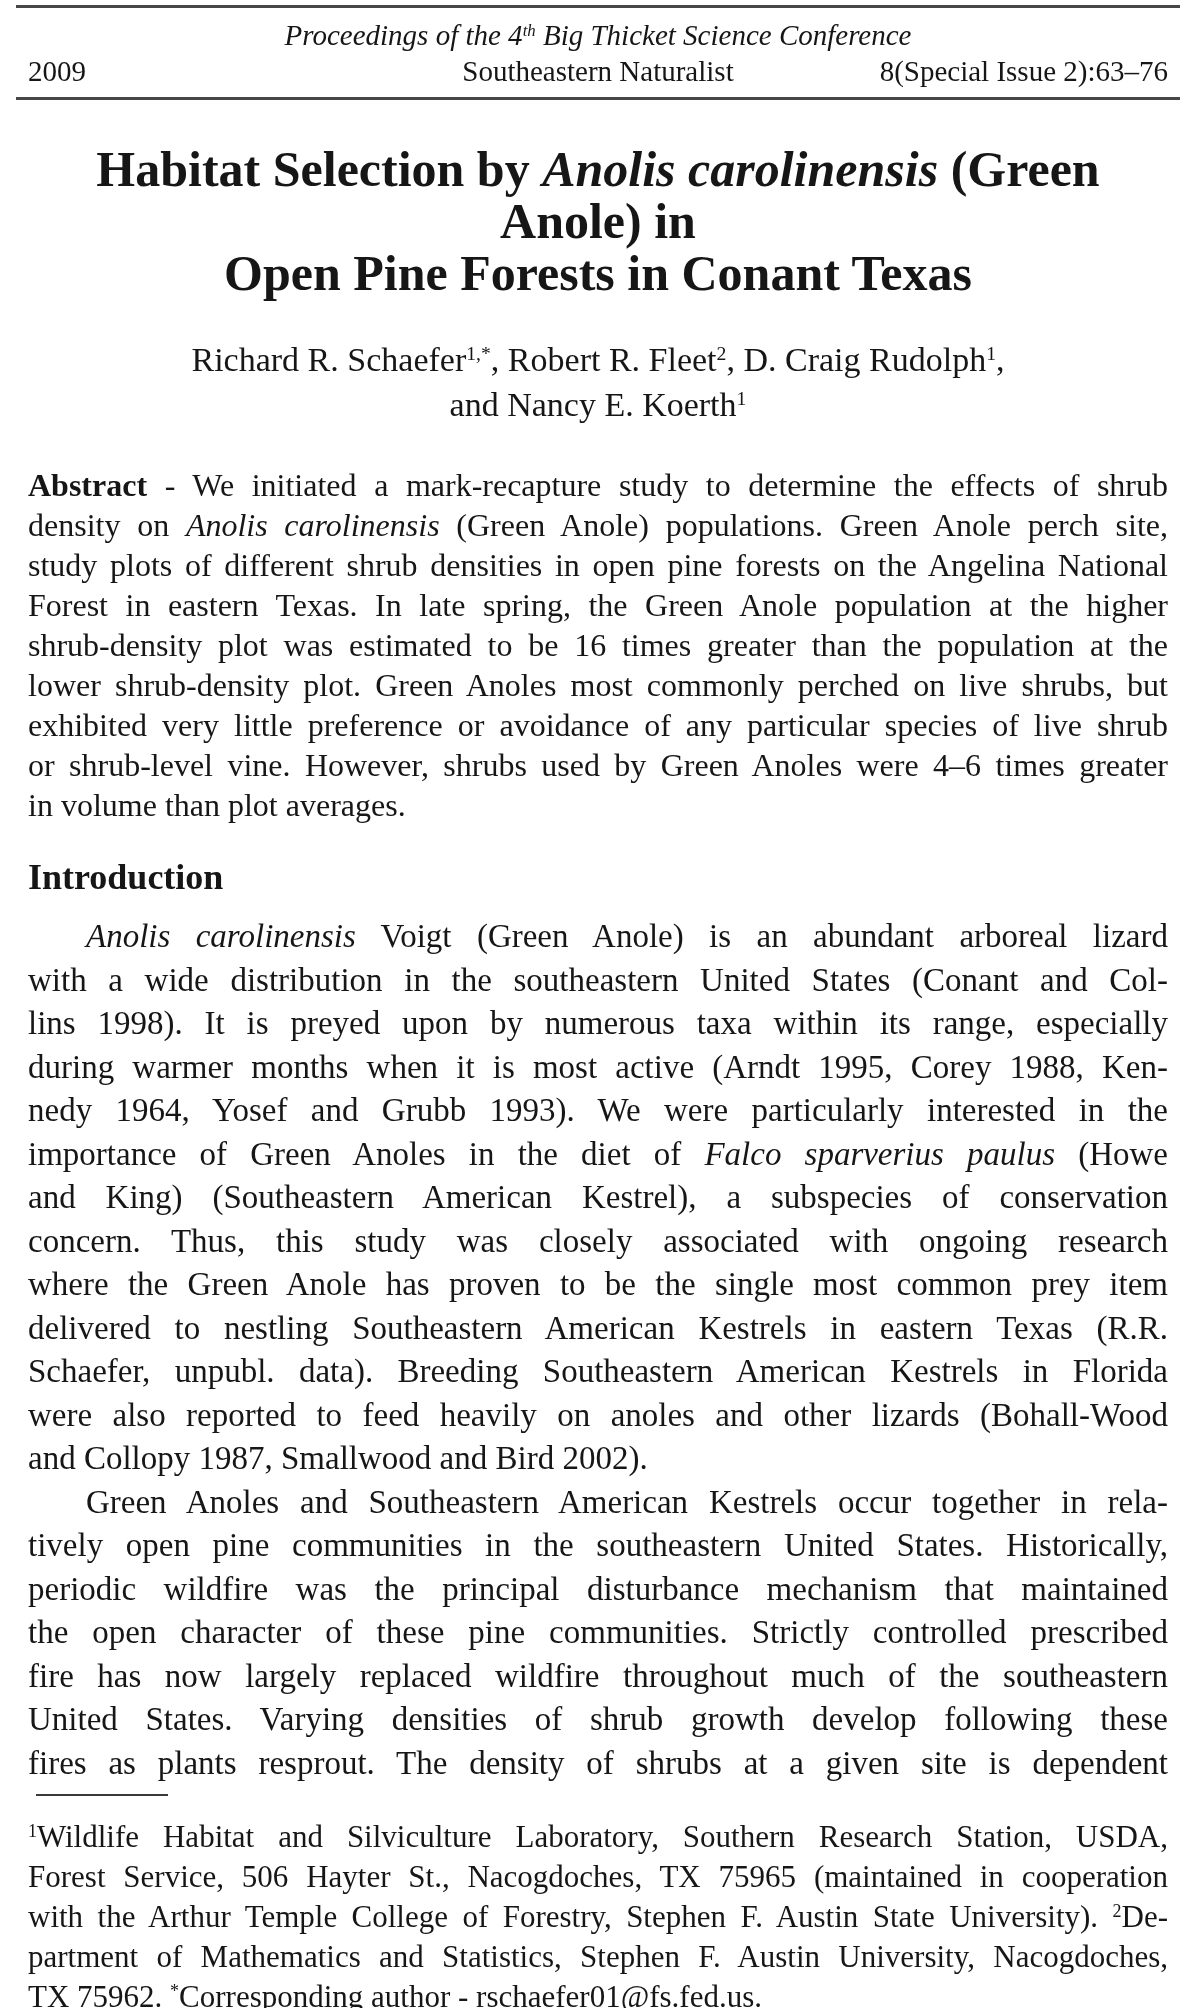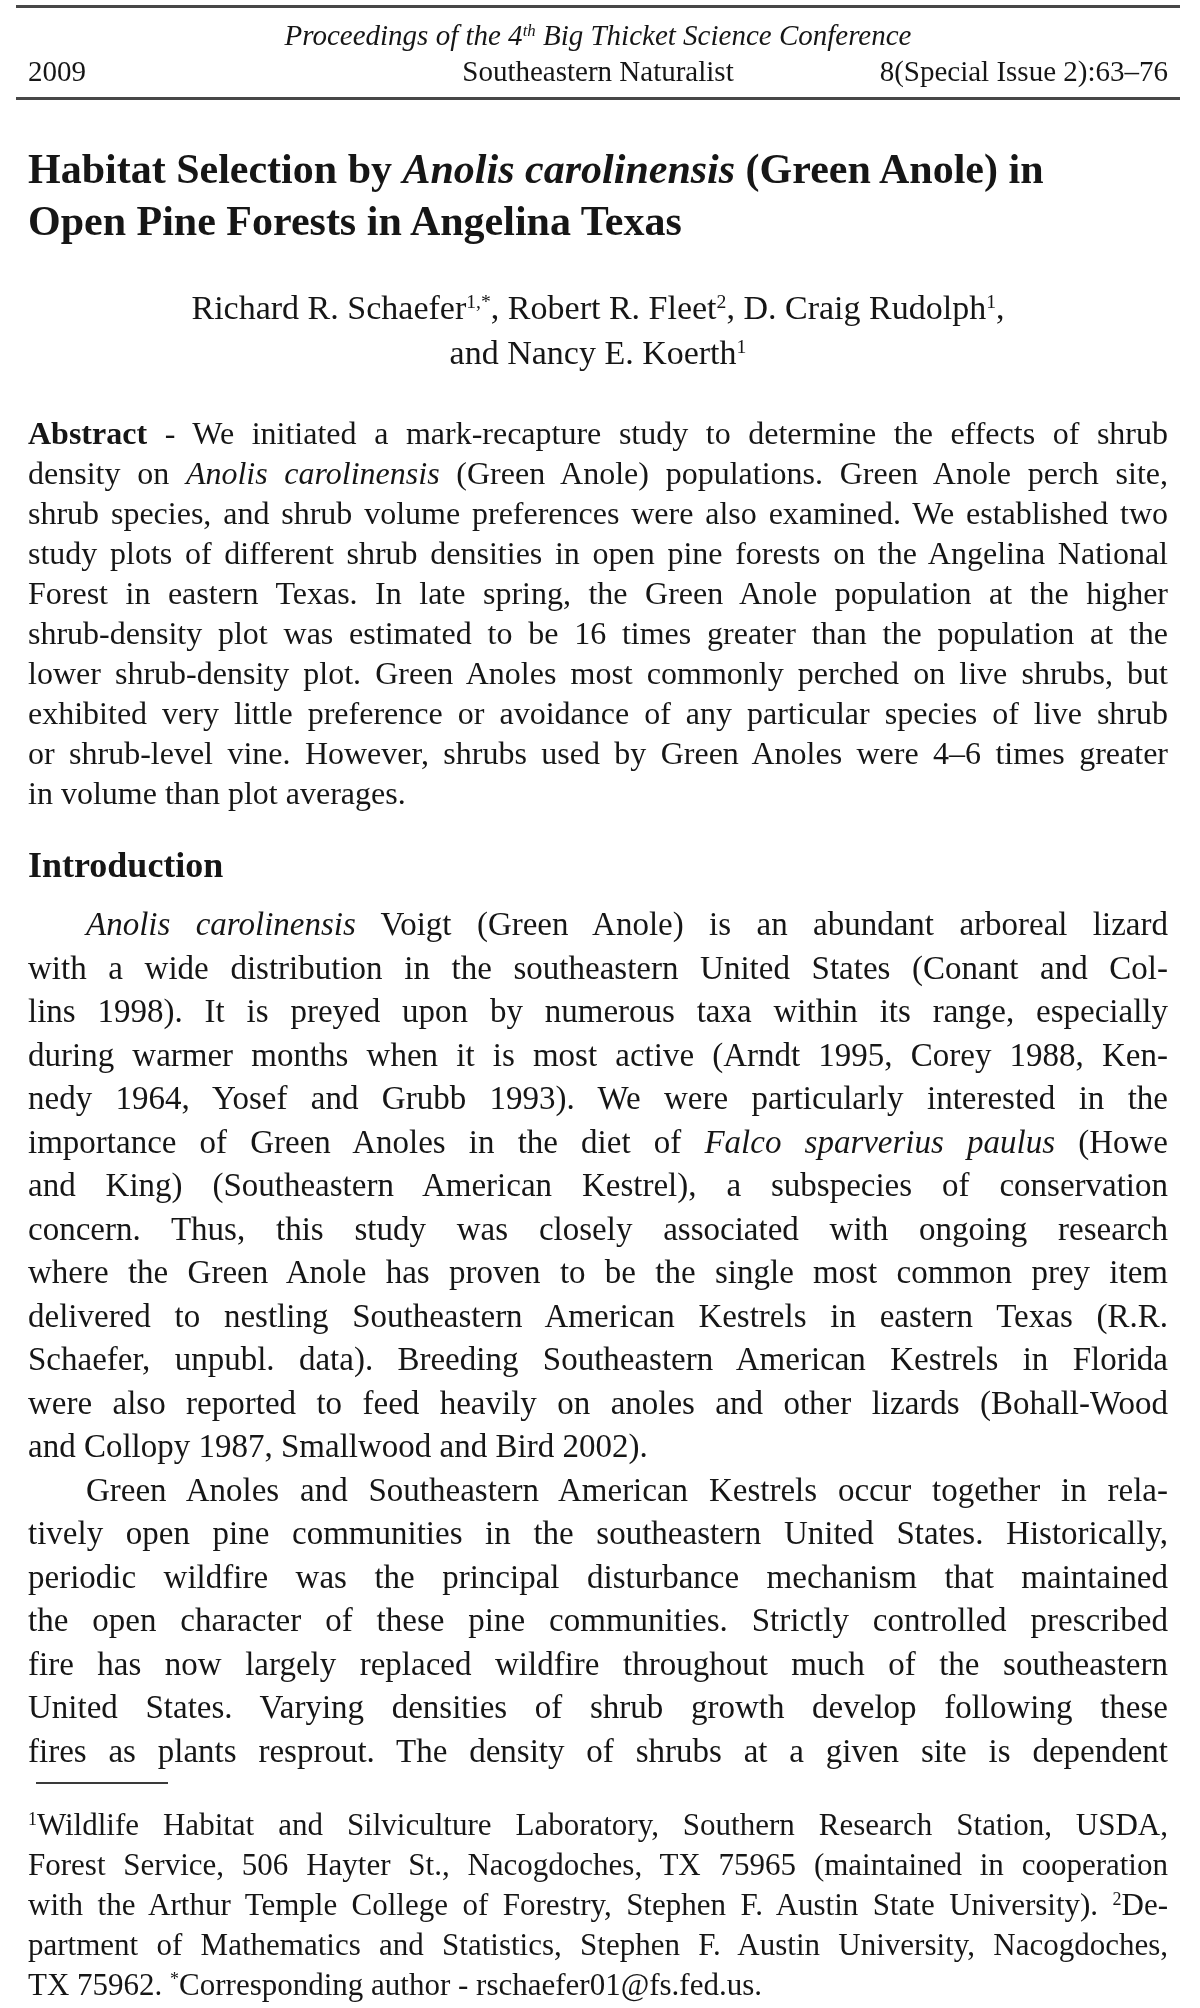--- a/index.html
+++ b/index.html
@@ -10,21 +10,21 @@
   }
   .page{padding:0 32px 0 28px}
   .rule{height:3px;background:#474747;margin-left:-12px;margin-right:-12px}
   .rule-top{margin-top:5px}
   .rule-mid{margin-top:8px}
   .hdr1{margin-top:9px;font-size:29px;line-height:36px;text-align:center}
   .mast{display:grid;grid-template-columns:1fr 1fr 1fr;font-size:29px;line-height:36px}
   .mast .cl{text-align:left}
   .mast .cc{text-align:center;}
   .mast .cr{text-align:right}
-  .title{margin-top:43px;font-size:42px;line-height:52px;font-weight:bold;}
+  .title{margin-top:43px;font-size:50px;line-height:52px;font-weight:bold;text-align:center}
   .authors{margin-top:38px;font-size:34px;line-height:45px;text-align:center}
   .abstract{margin-top:38px;font-size:32px;line-height:40px}
   .sect-h{margin-top:32px;font-size:36px;line-height:40px;font-weight:bold;}
   .bodytext{font-size:33px;line-height:43.5px}
   .p1{margin-top:18px}
   .jl{text-align:justify;text-align-last:justify}
   .jl.nj{text-align-last:left}
   .jl.ind{text-indent:58px}
   .it{font-style:italic}
   .bd{font-weight:bold}
@@ -44,32 +44,31 @@
   <div class="mast">
     <span class="cl">2009</span>
     <span class="cc">Southeastern Naturalist</span>
     <span class="cr">8(Special Issue 2):63–76</span>
   </div>
 
   <div class="rule rule-mid"></div>
 
   <div class="title">
     <div><span class="bd">Habitat Selection by </span><span class="bd it">Anolis carolinensis</span><span class="bd"> (Green Anole) in</span></div>
-    <div><span class="bd">Open Pine Forests in Angelina Texas</span></div>
+    <div><span class="bd">Open Pine Forests in Conant Texas</span></div>
   </div>
 
   <div class="authors">
     <div><span>Richard R. Schaefer</span><span class="sup">1,*</span><span>, Robert R. Fleet</span><span class="sup">2</span><span>, D. Craig Rudolph</span><span class="sup">1</span><span>,</span></div>
     <div><span>and Nancy E. Koerth</span><span class="sup">1</span></div>
   </div>
 
   <div class="abstract">
       <div class="jl"><span class="bd">Abstract</span><span> - We initiated a mark-recapture study to determine the effects of shrub</span></div>
       <div class="jl"><span>density on </span><span class="it">Anolis carolinensis</span><span> (Green Anole) populations. Green Anole perch site,</span></div>
-      <div class="jl"><span>shrub species, and shrub volume preferences were also examined. We established two</span></div>
       <div class="jl"><span>study plots of different shrub densities in open pine forests on the Angelina National</span></div>
       <div class="jl"><span>Forest in eastern Texas. In late spring, the Green Anole population at the higher</span></div>
       <div class="jl"><span>shrub-density plot was estimated to be 16 times greater than the population at the</span></div>
       <div class="jl"><span>lower shrub-density plot. Green Anoles most commonly perched on live shrubs, but</span></div>
       <div class="jl"><span>exhibited very little preference or avoidance of any particular species of live shrub</span></div>
       <div class="jl"><span>or shrub-level vine. However, shrubs used by Green Anoles were 4–6 times greater</span></div>
       <div class="jl nj"><span>in volume than plot averages.</span></div>
     </div>
 
   <div class="sect-h">Introduction</div>

